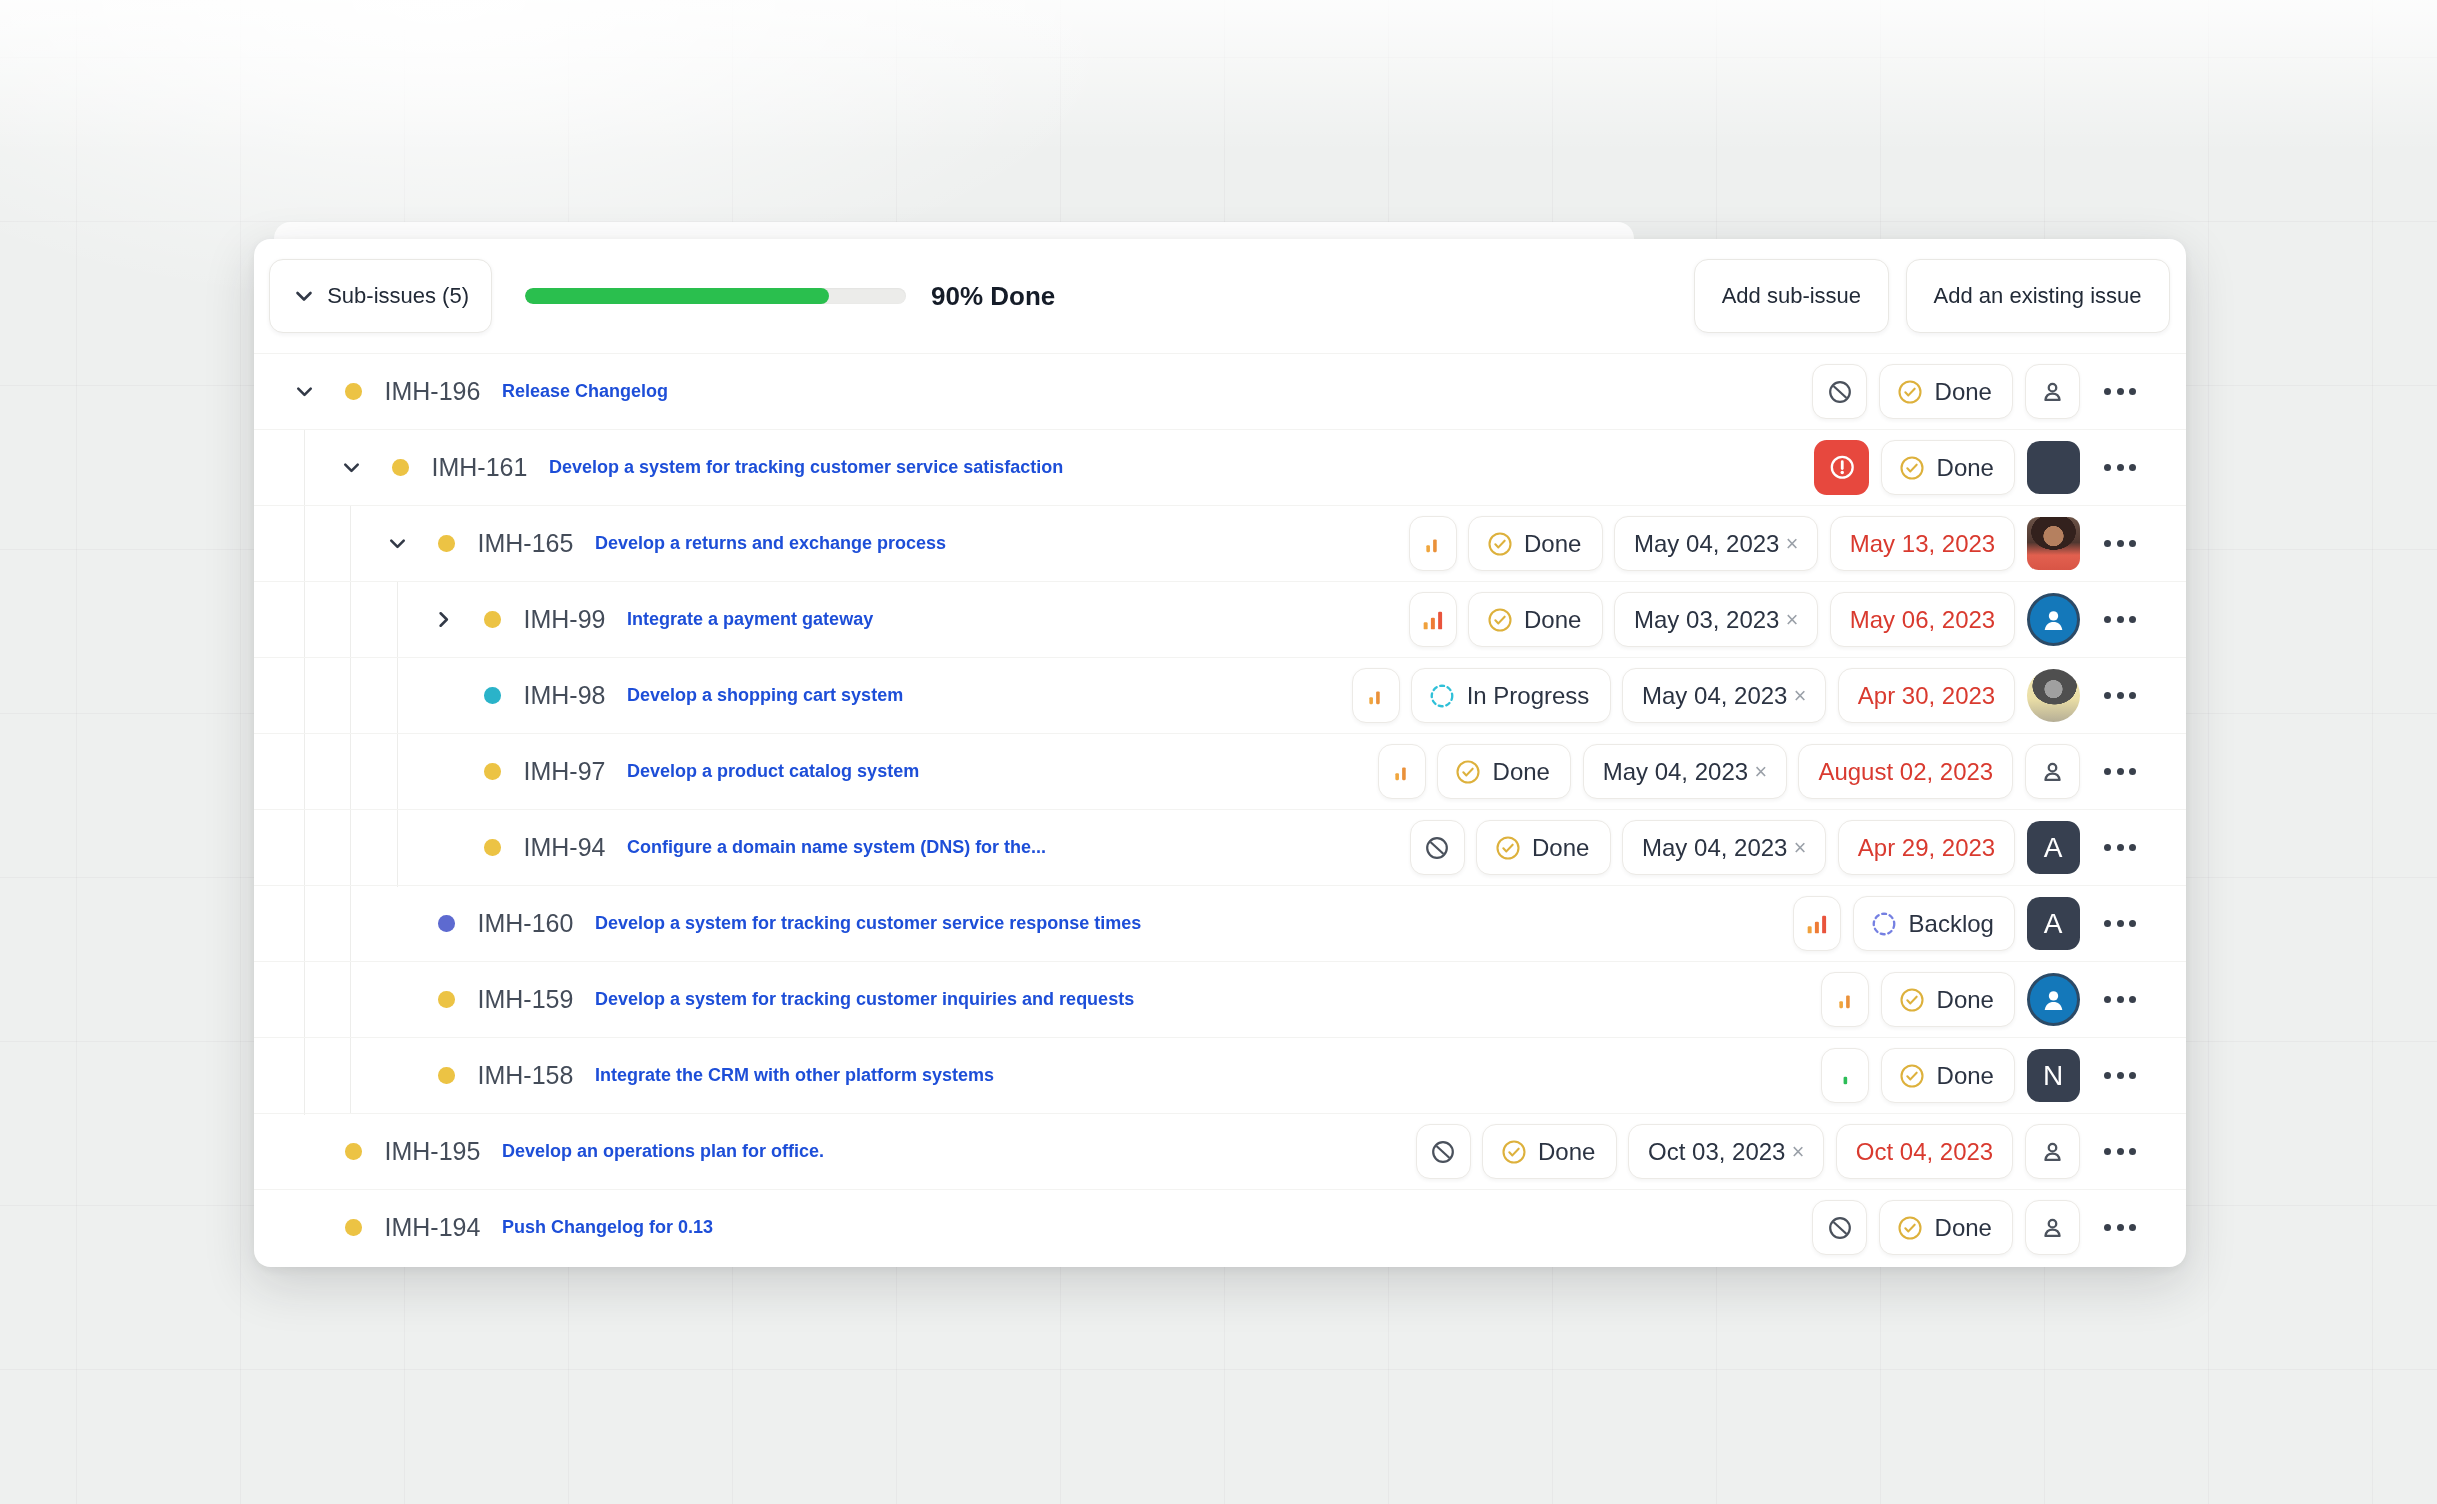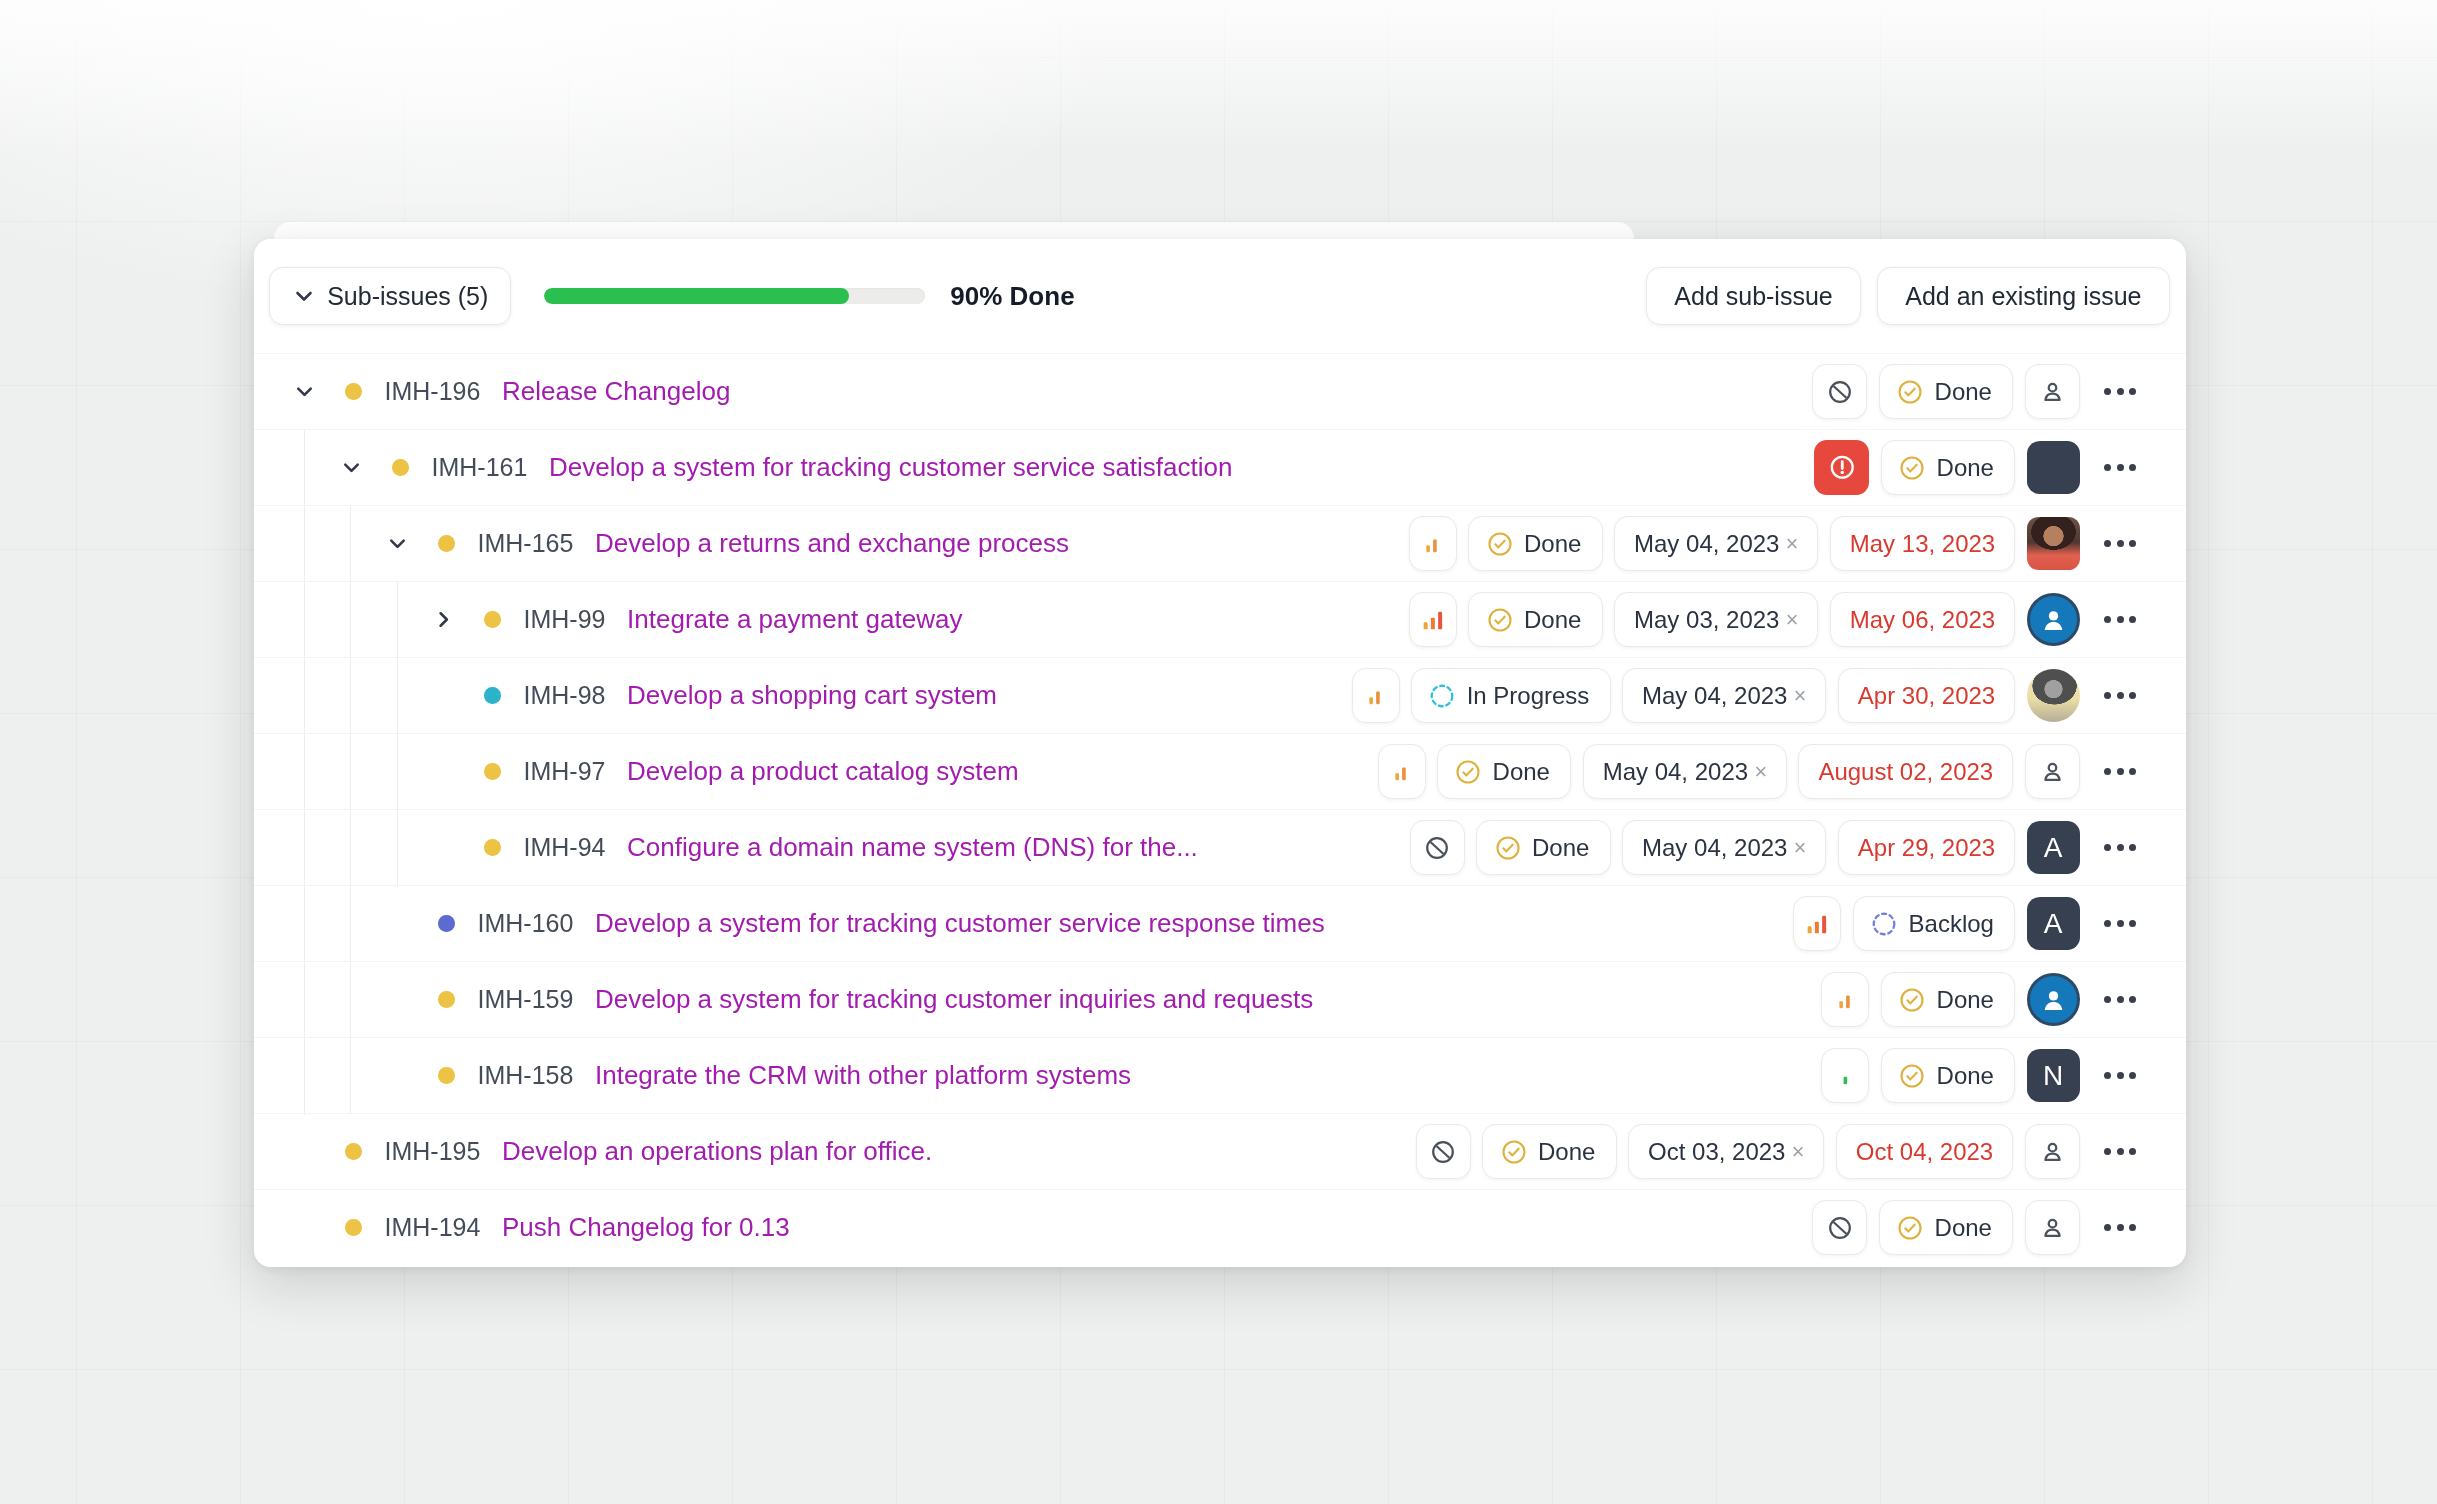--- a/index.html
+++ b/index.html
@@ -31,24 +31,24 @@
   .card {
     position:absolute; left:254px; top:239px; width:1932px; height:1028px;
     background:#ffffff; border-radius:16.5px; z-index:2;
     box-shadow:0 16.5px 51px rgba(30,34,40,0.16), 0 2.5px 9px rgba(30,34,40,0.06);
   }
   
   .card-header {
     height:114px; display:flex; align-items:center; padding:0 16.5px 0 15.2px;
   }
   .chip-btn {
-    display:flex; align-items:center; gap:11.4px; height:58px;
+    display:flex; align-items:center; gap:11.4px; height:74px;
     background:#fff; border:1.3px solid #e9e8e4; border-radius:14px;
     box-shadow:0 1.9px 4.4px rgba(26,28,32,0.05);
-    font-size:25px; color:#222a37; padding:0 21.6px; cursor:pointer;
+    font-size:22px; color:#222a37; padding:0 21.6px; cursor:pointer;
     font-family:"Liberation Sans", sans-serif;
   }
   .hdr-label { font-weight:500; }
   .progress-track {
     width:381px; height:16.5px; border-radius:8.3px; background:#ececea;
     margin-left:33px; overflow:hidden; box-shadow:inset 0 0.6px 1.9px rgba(0,0,0,0.06);
   }
   .progress-fill { height:100%; border-radius:8.3px; background:#2abf4e; }
   .progress-text { margin-left:25.4px; font-size:26px; font-weight:600; color:#151c28; }
   .hdr-spacer { flex:1; }
@@ -62,21 +62,21 @@
   .guide.g2 { left:143px; top:229px; height:305px; }
   .row {
     position:relative; z-index:1;
     height:76px; display:flex; align-items:center;
     border-top:1.3px solid #f3f3f1; cursor:pointer;justify-content:space-between;
   }
   .row-left { display:flex; align-items:center; min-width:0; }
   .chevron-slot { width:46px; margin-right:18px; display:flex; justify-content:center; align-items:center; flex:none; }
   .issue-dot { width:16.5px; height:16.5px; border-radius:50%; flex:none; margin-right:23px; }
   .issue-code { font-size:25px; color:#444c59; white-space:nowrap; margin-right:21.6px; }
-  .issue-title { font-size:26px; color:#a21caf; white-space:nowrap; }
+  .issue-title { font-size:18px; color:#1d4ed8; white-space:nowrap;font-weight:bold; }
   .row-right { margin-left:auto; display:flex; align-items:center; gap:11.4px; padding-right:37px; flex:none; }
   .chip {
     display:flex; align-items:center; justify-content:center; height:55px;
     background:#fff; border:1.3px solid #eceae6; border-radius:14px;
     box-shadow:0 1.3px 3.8px rgba(26,28,32,0.045); cursor:pointer;
     font-family:"Liberation Sans", sans-serif; font-size:24px; color:#2b3342;
   }
   .icon-chip { width:55px; flex:none; }
   .bars-chip { width:48px; flex:none; }
   .status-chip { padding:0 20.3px 0 16.5px; gap:10.2px; }

